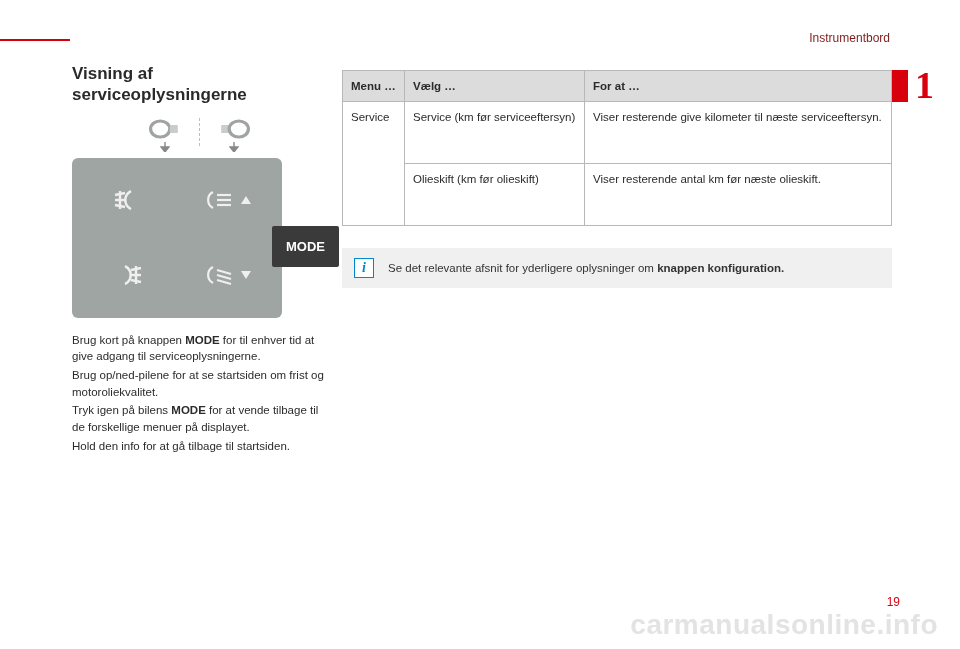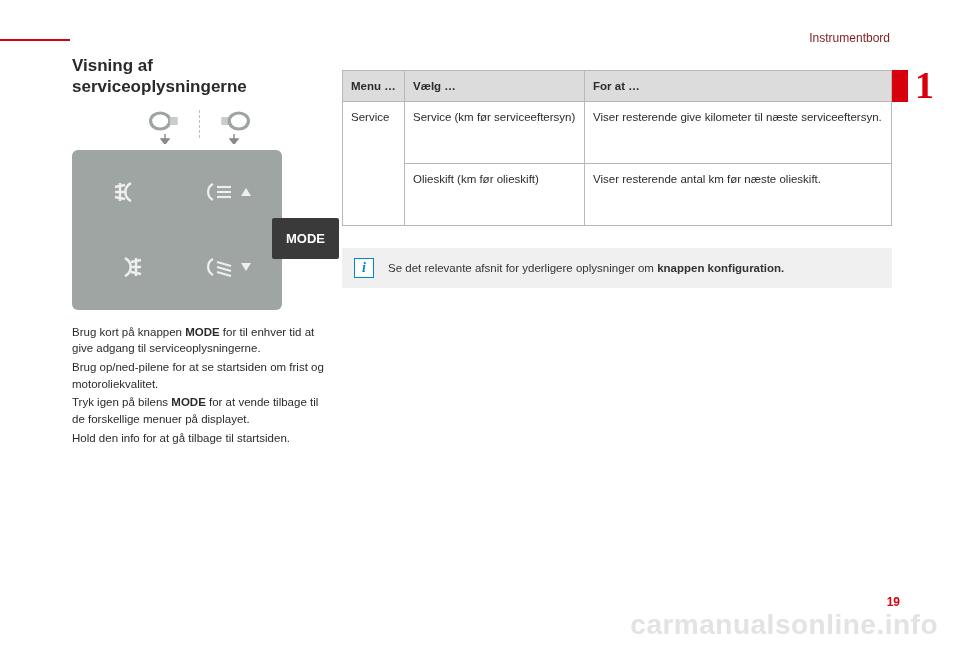--- a/index.html
+++ b/index.html
@@ -36,36 +36,36 @@
     top: 63px; right: 26px;
     font-size: 38px;
     font-weight: bold;
     font-family: Georgia, 'Times New Roman', serif;
     color: #d9000d;
   }
   .page-num {
     position: absolute;
     bottom: 40px; right: 60px;
     font-size: 12px;
-    font-weight: bold;
+    font-weight: normal;
     color: #d9000d;
   }
   .watermark {
     position: absolute;
     bottom: 8px; right: 22px;
     font-size: 28px;
     font-weight: bold;
     color: #e3e3e3;
     letter-spacing: 0.5px;
   }
 
   
   .left-col {
     position: absolute;
-    top: 55px; left: 72px;
+    top: 63px; left: 72px;
     width: 255px;
   }
   .title {
     font-size: 17px;
     font-weight: bold;
     color: #2a2a2a;
     line-height: 1.25;
     margin-bottom: 12px;
   }
   .wheel-row {

